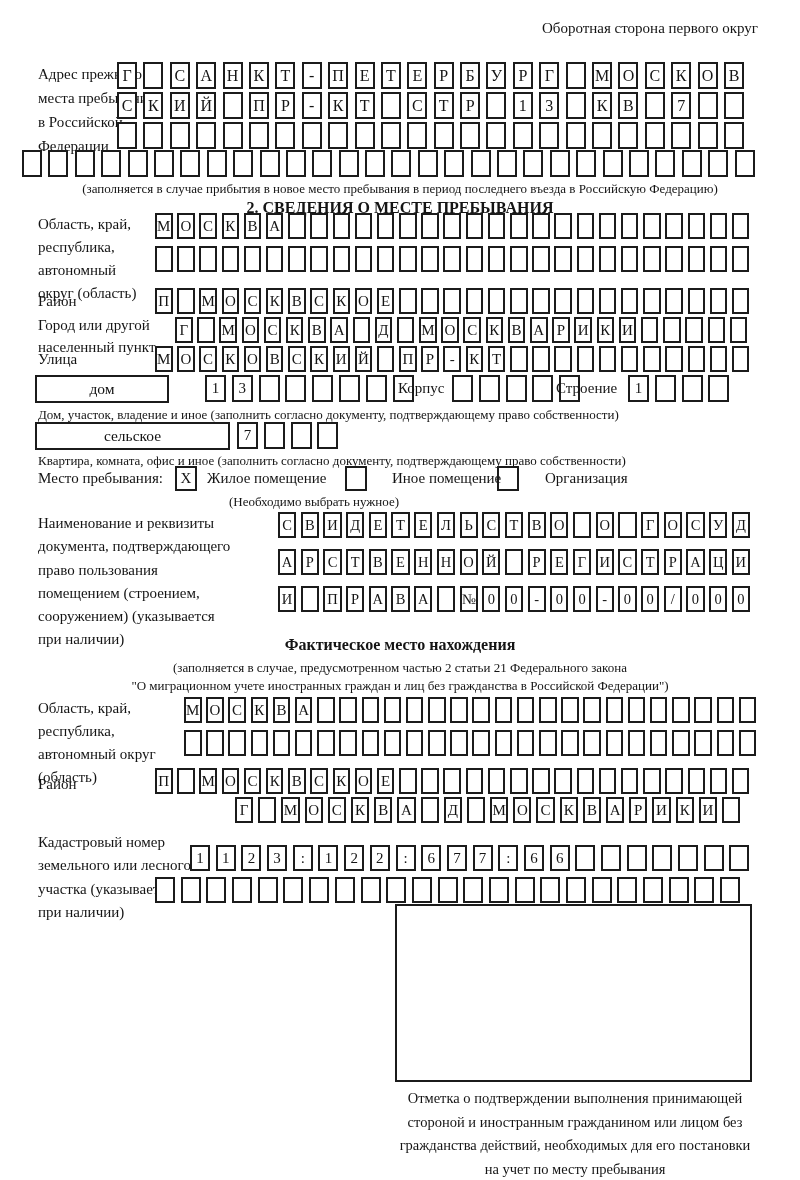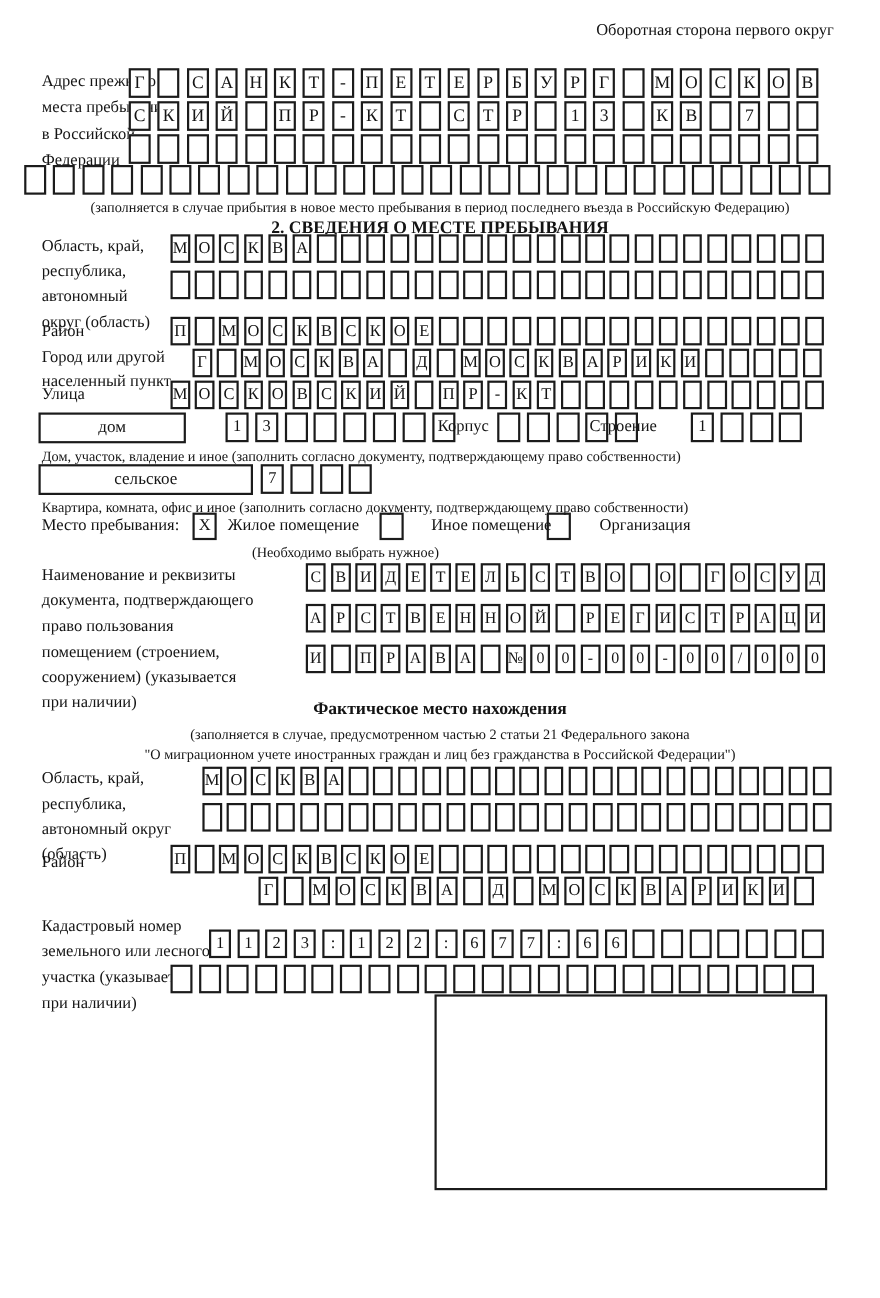--- a/index.html
+++ b/index.html
@@ -328,21 +328,21 @@
       <span class="c"></span>
     </div>
   <div class="inline-lbl" style="left:398px;top:380px;">Корпус</div>
   <div class="cellrow ch" style="left:452px;top:375px;">
       <span class="c"></span>
       <span class="c"></span>
       <span class="c"></span>
       <span class="c"></span>
       <span class="c"></span>
     </div>
-  <div class="inline-lbl" style="left:536px;top:380px;">Строение</div>
+  <div class="inline-lbl" style="left:556px;top:380px;">Строение</div>
   <div class="cellrow ch" style="left:628px;top:375px;">
       <span class="c">1</span>
       <span class="c"></span>
       <span class="c"></span>
       <span class="c"></span>
     </div>
   <div class="note" style="left:38px;top:407px;">Дом, участок, владение и иное (заполнить согласно документу, подтверждающему право собственности)</div>
 
   <div class="bigbox" style="left:35px;top:422px;width:195px;height:28px;">
     <span>сельское</span>
@@ -617,14 +617,20 @@
       <span class="c"></span>
       <span class="c"></span>
       <span class="c"></span>
       <span class="c"></span>
       <span class="c"></span>
       <span class="c"></span>
       <span class="c"></span>
     </div>
 
   <div class="stampbox" style="left:395px;top:904px;width:357px;height:178px;"></div>
+  <div class="caption" style="left:355px;top:1087px;width:440px;">
+    <div>Отметка о подтверждении выполнения принимающей</div>
+    <div>стороной и иностранным гражданином или лицом без</div>
+    <div>гражданства действий, необходимых для его постановки</div>
+    <div>на учет по месту пребывания</div>
+  </div>
 
 </div>
 
 </body></html>

